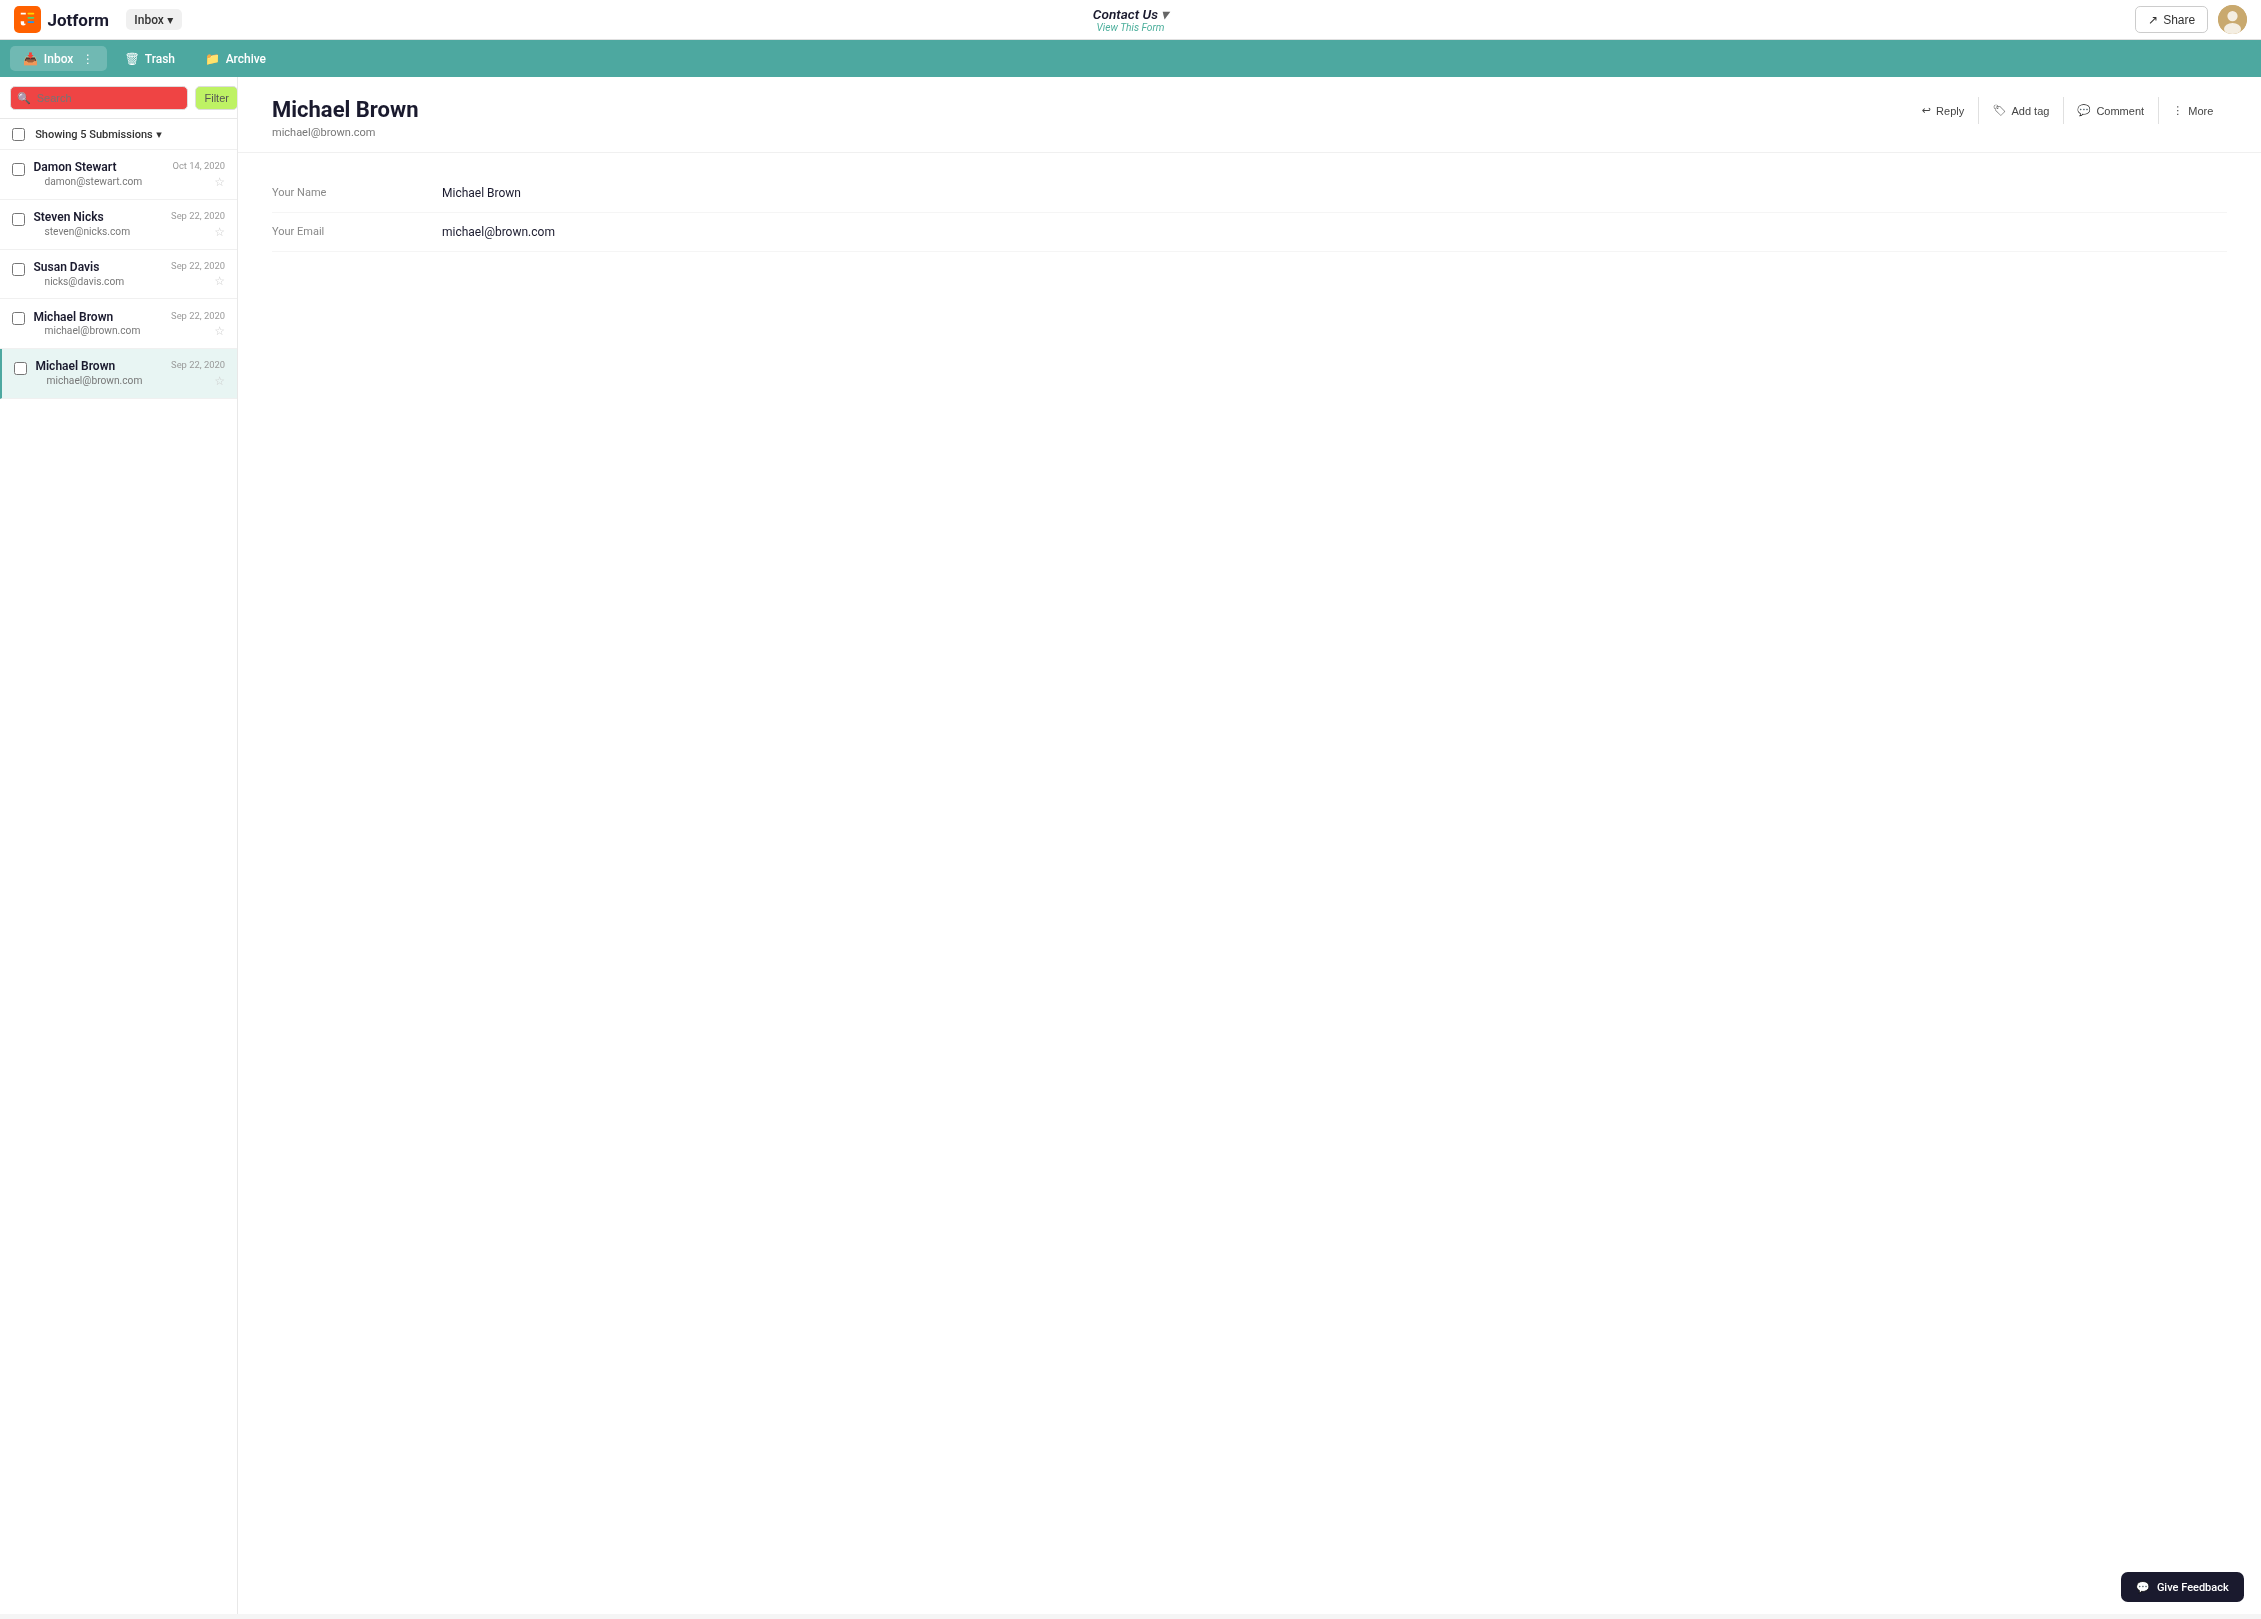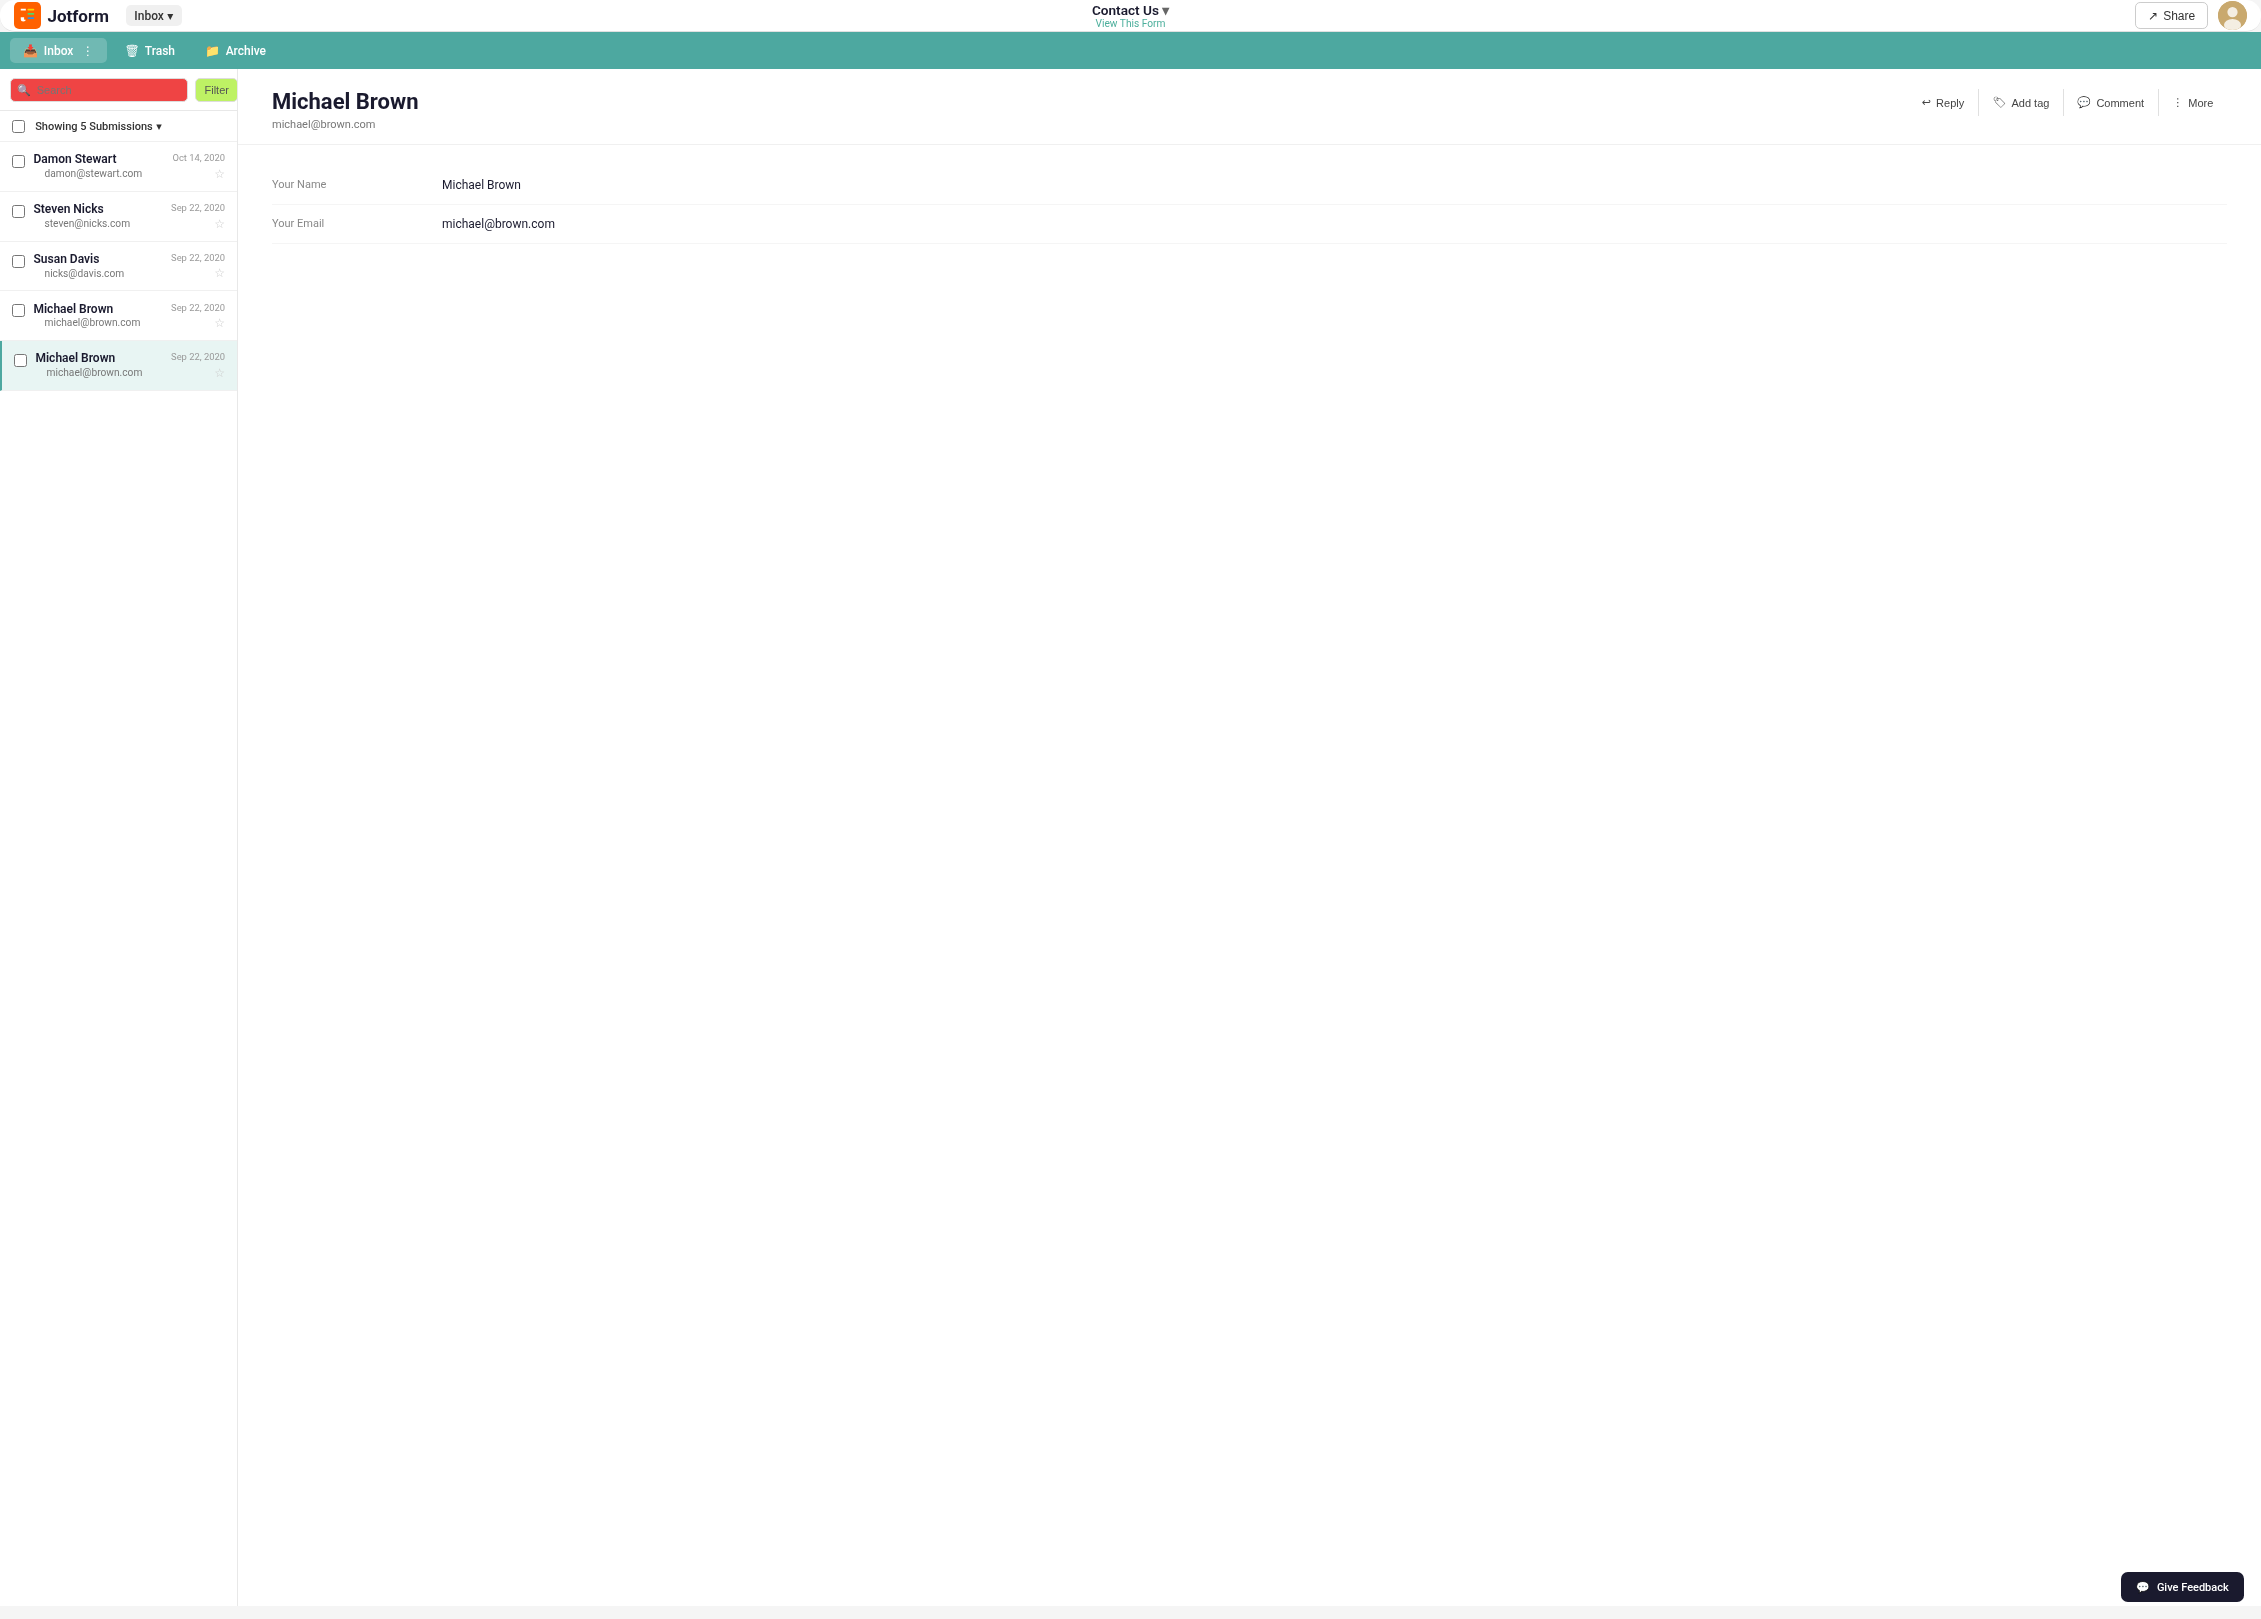--- a/index.html
+++ b/index.html
@@ -1,33 +1,33 @@
 <!DOCTYPE html>
 <html style="font-size:13.6px"><head>
   <meta charset="utf-8">
   <style>
     * { box-sizing: border-box; margin: 0; padding: 0; }
     body { font-family: -apple-system, BlinkMacSystemFont, 'Segoe UI', Roboto, sans-serif; background: #f5f5f5; height: 100vh; overflow: hidden; }
 
     
     .top-nav {
       display: flex; align-items: center; justify-content: space-between;
-      background: #fff; height: 32px; padding: 0 13.6px;
-      border-bottom: 0.9px solid #e0e0e0; position: relative; z-index: 10; border-radius: 15px;
+      background: #fff; height: 40px; padding: 0 13.6px;
+      border-bottom: 0.9px solid #e0e0e0; position: relative; z-index: 10;
     }
     .logo-area { display: flex; align-items: center; gap: 6.8px; }
     .logo-icon { width: 27px; height: 27px; }
     .logo-text { font-size: 17px; font-weight: 700; color: #1a1a2e; }
     .inbox-selector {
       display: flex; align-items: center; gap: 3.4px;
       background: #f0f0f0; border-radius: 5.1px; padding: 3.4px 8.5px;
       font-size: 12px; font-weight: 500; color: #333; cursor: pointer;
       margin-left: 10.2px;
     }
-    .center-title { position: absolute; left: 50%; transform: translateX(-50%); text-align: center; }
+    .center-title { position: absolute; left: 50%; transform: translateX(-50%); text-align: center; font-style: italic; }
     .center-title .form-name { font-size: 13.6px; font-weight: 600; color: #1a1a2e; display: flex; align-items: center; gap: 3.4px; }
     .center-title .view-form { font-size: 10.2px; color: #4CAF9C; cursor: pointer; }
     .top-right { display: flex; align-items: center; gap: 10.2px; }
     .share-btn {
       display: flex; align-items: center; gap: 5.1px;
       background: #fff; border: 0.9px solid #ccc; border-radius: 5.1px;
       padding: 5.1px 12px; font-size: 12px; font-weight: 500; cursor: pointer; color: #333;
     }
     .avatar { width: 29px; height: 29px; border-radius: 50%; background: #c9a96e; overflow: hidden; cursor: pointer; }
 

